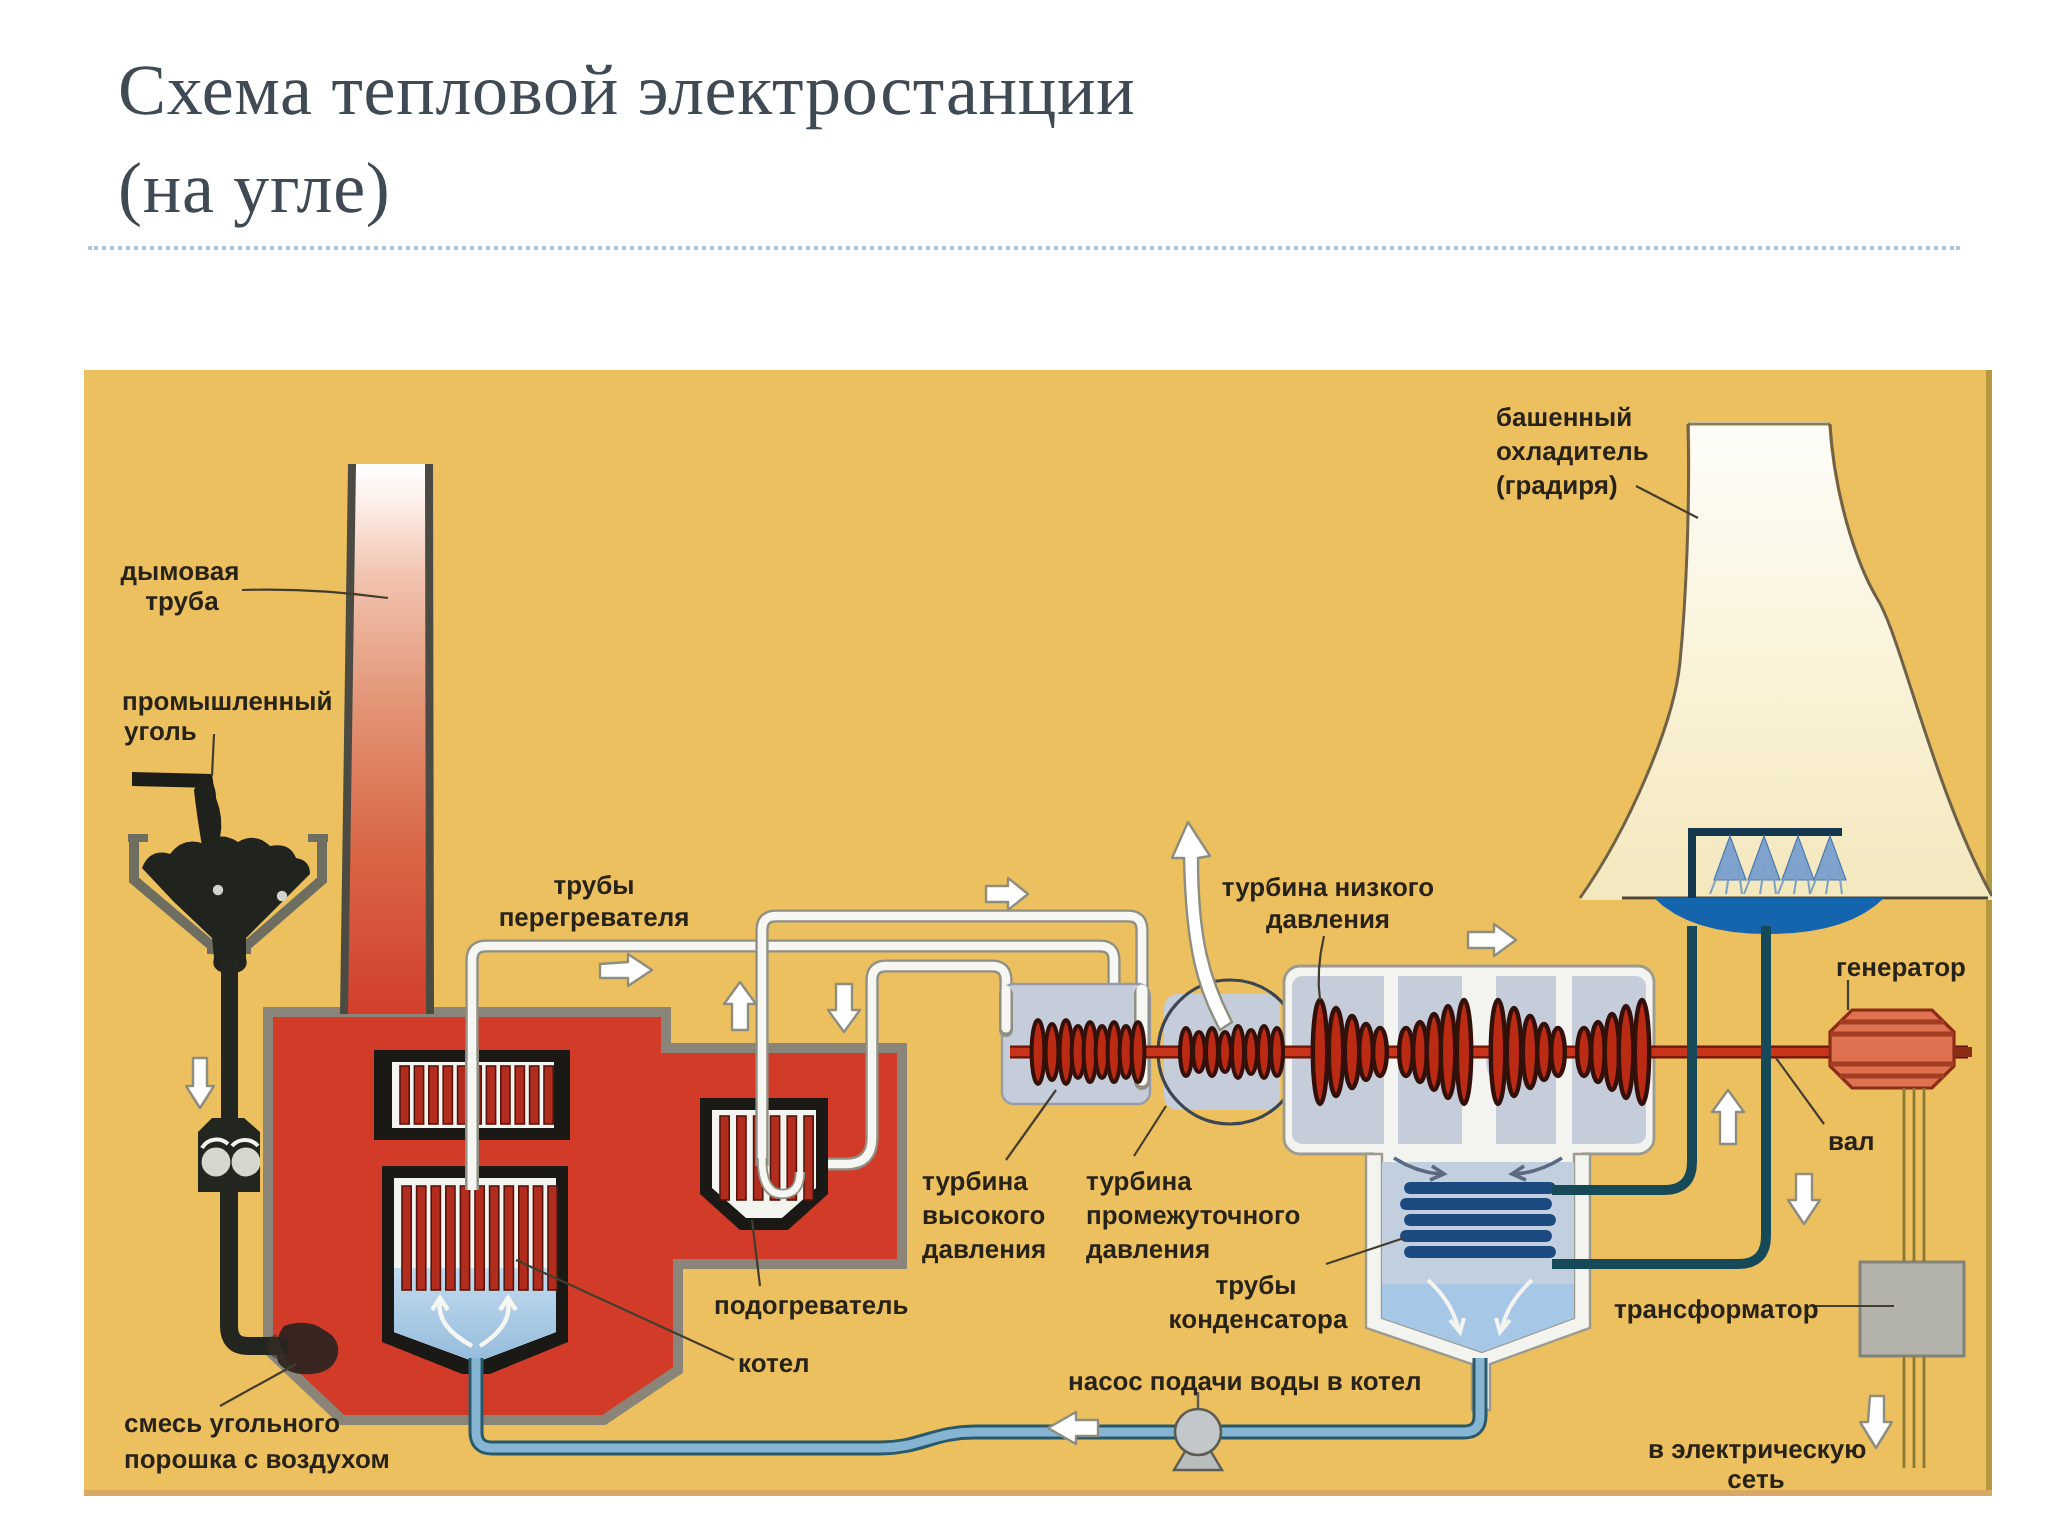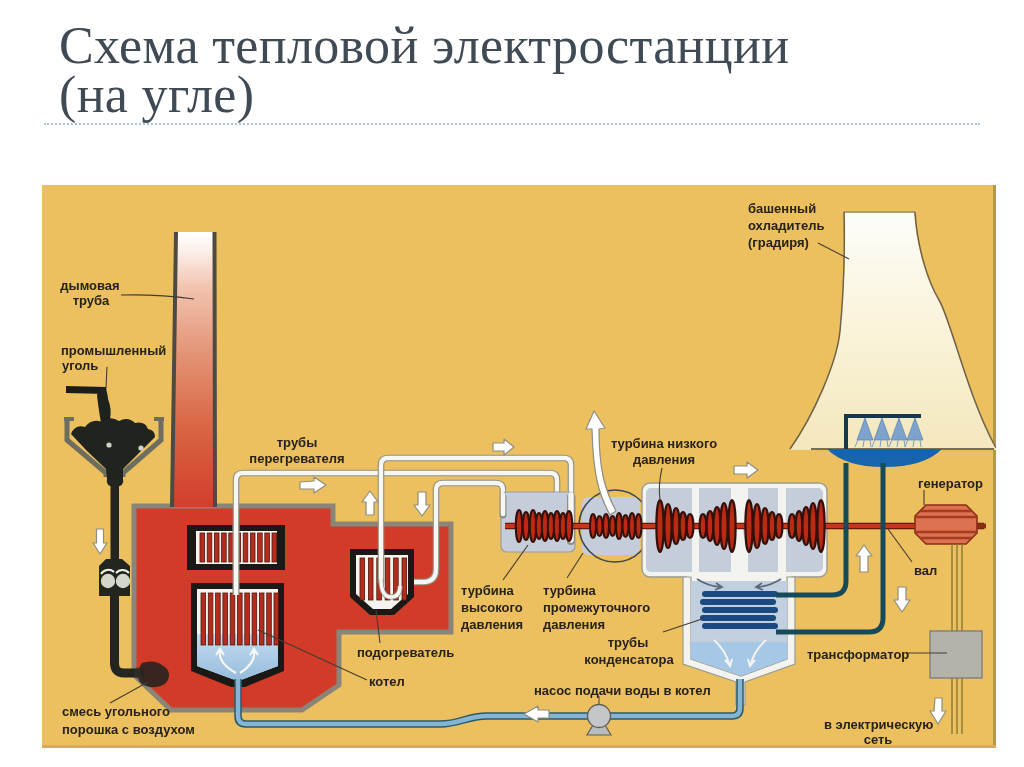--- a/index.html
+++ b/index.html
@@ -1,18 +1,18 @@
 <!DOCTYPE html>
 <html><head>
 <meta charset="utf-8">
 <style>
   html,body{margin:0;padding:0;background:#ffffff;width:1024px;height:767px;overflow:hidden;}
   #page{position:relative;width:1024px;height:767px;font-family:"Liberation Sans",sans-serif;}
   #title{position:absolute;left:59px;top:21px;font-family:"Liberation Serif",serif;
-         font-size:52px;line-height:49px;color:#3f4a55;letter-spacing:0.35px;}
+         font-size:36px;line-height:49px;color:#3f4a55;letter-spacing:0.35px;}
   #dots{position:absolute;left:44px;top:123px;width:936px;height:0;
         border-top:2px dotted #a9c6de;}
   #diag{position:absolute;left:42px;top:185px;}
 </style>
 </head>
 <body>
 <div id="page">
 
   <div id="title">Схема тепловой электростанции<br>(на угле)</div>
 

